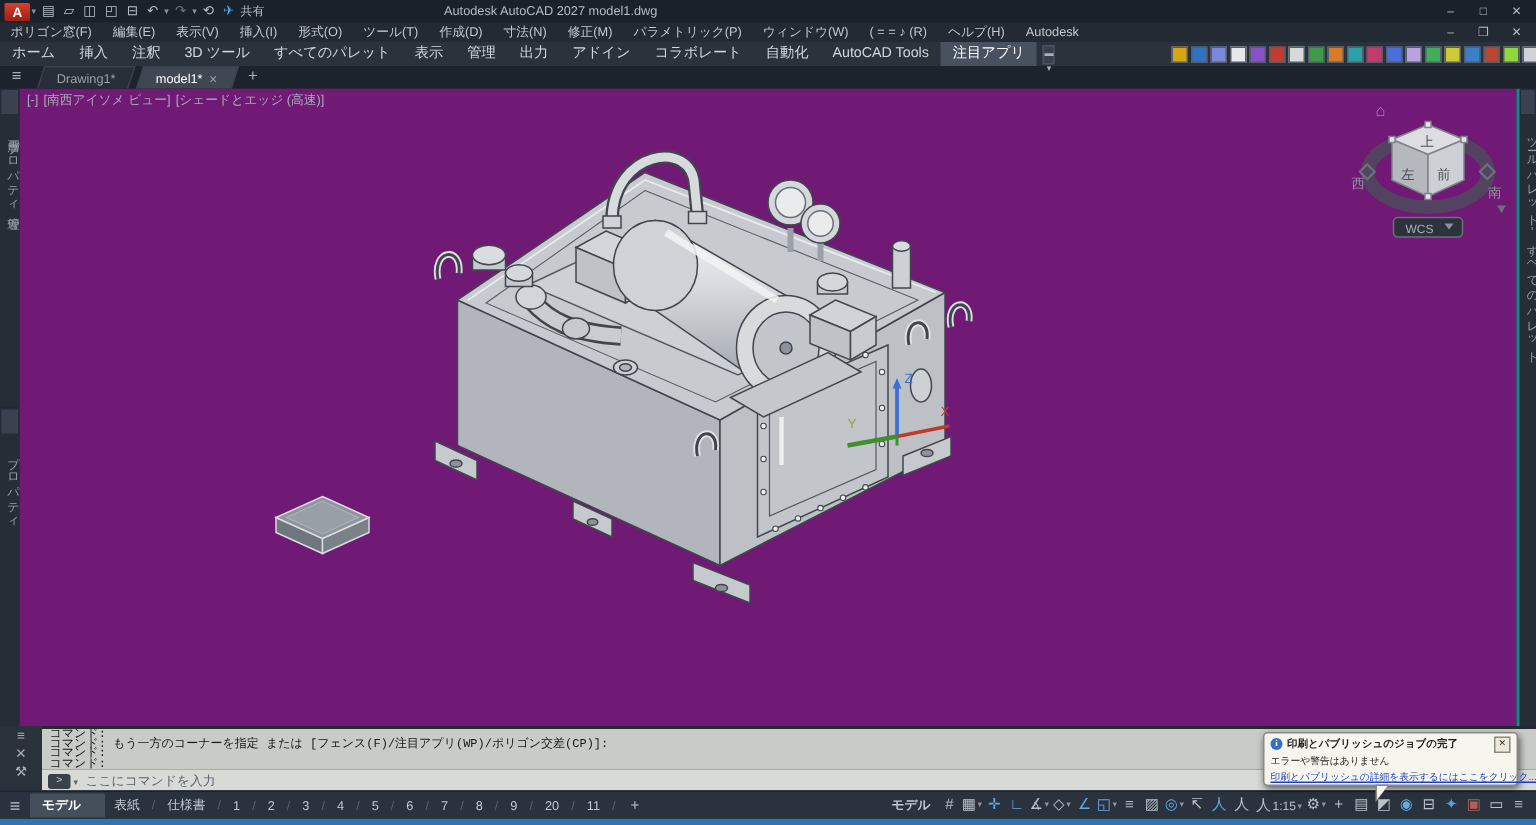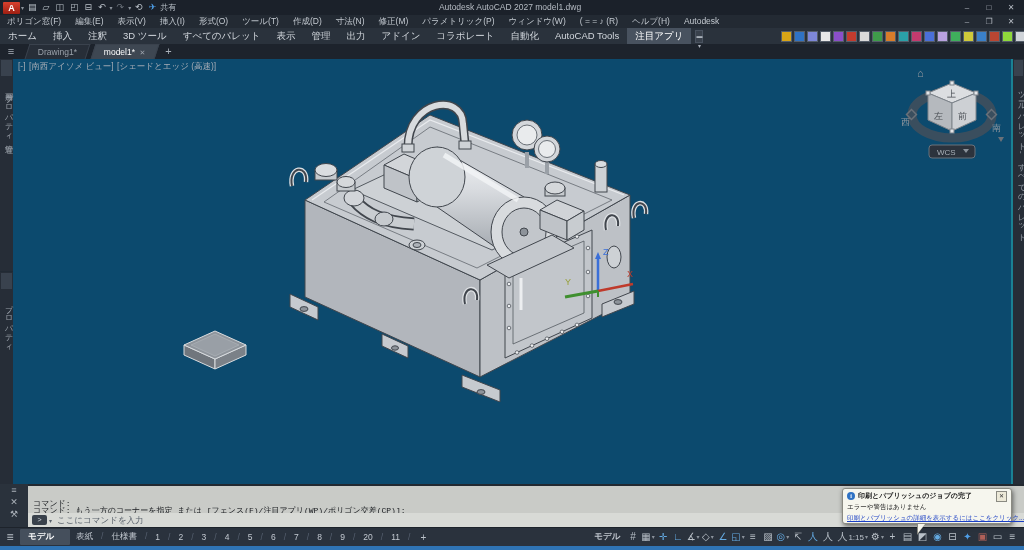--- a/index.html
+++ b/index.html
@@ -5,21 +5,21 @@
   html,body{margin:0;padding:0}
   body{width:1024px;height:550px;position:relative;overflow:hidden;background:#212a34;
        font-family:"Liberation Sans","DejaVu Sans",sans-serif;color:#c6ccd3;-webkit-font-smoothing:antialiased}
   
   .titlebar{position:absolute;top:0;left:0;right:0;height:15px;background:#1b212a;display:flex;align-items:center;z-index:30}
   .logo{width:17px;height:12px;background:linear-gradient(#d8412e,#9e1f12);color:#fff;font-weight:bold;
         font-size:9px;text-align:center;line-height:12px;margin-left:3px;border-radius:1px}
   .qi{font-size:9px;color:#b9c0c8;padding:0 3px;line-height:15px}
   .qcaret{font-size:6px;color:#8b939c;padding:0 1px}
   .share-label{font-size:8px;color:#b9c0c8;margin-left:1px}
-  .win-title{position:absolute;left:296px;right:300px;text-align:center;font-size:8.5px;color:#b6bcc4;line-height:15px}
+  .win-title{position:absolute;left:296px;right:300px;font-size:8.5px;color:#b6bcc4;line-height:15px}
   .wc{width:22px;text-align:center;font-size:8px;color:#b6bcc4;line-height:15px}
   .wc-group{position:absolute;right:2px;top:0;display:flex}
   
   .menubar{position:absolute;top:15px;left:0;right:0;height:13px;background:#232a33;display:flex;align-items:center;z-index:29}
   .mi{font-size:8.5px;color:#c3c9d0;padding:0 7px;line-height:13px;white-space:nowrap}
   .mwc{position:absolute;right:2px;top:0;display:flex}
   .mwc .wc{line-height:13px}
   
   .ribbon{position:absolute;top:28px;left:0;right:0;height:16px;background:#2a323c;display:flex;align-items:center;z-index:28}
   .rt{font-size:9.5px;color:#d2d7dd;padding:0 8px;line-height:16px;white-space:nowrap}
@@ -37,37 +37,37 @@
   
   .filetabs{position:absolute;top:44px;left:0;right:0;height:15px;background:#1d232c;display:flex;align-items:flex-end;z-index:27}
   .fburger{width:22px;text-align:center;font-size:11px;color:#aab1ba;line-height:15px}
   .ft{height:14px;line-height:14px;font-size:8.5px;color:#9aa1aa;background:#272e38;border:1px solid #3a424d;border-bottom:none;
       padding:0 10px;margin-left:5px;transform:skewX(-18deg)}
   .ft>span{display:inline-block;transform:skewX(18deg)}
   .ft.active{background:#3e4752;color:#fff}
   .ft .tclose{font-size:7px;color:#9aa1aa;margin-left:5px}
   .ftadd{font-size:11px;color:#aab1ba;margin-left:8px;line-height:15px}
   
-  .viewport{position:absolute;top:59px;left:13px;right:13px;bottom:66px;background:#0c4a6e;overflow:hidden}
+  .viewport{position:absolute;top:59px;left:13px;right:13px;bottom:66px;background:#701a75;overflow:hidden}
   .vplabel{position:absolute;left:5px;top:2px;font-size:8.5px;color:#a7adb6;z-index:5}
   .vplabel span{margin-right:1px}
   
   .pal{position:absolute;width:13px;background:#262d37;z-index:6}
   .pal .grip{height:16px;background:#39424e;margin:1px}
   .pal .vtext{writing-mode:vertical-rl;font-size:8px;color:#99a0a9;width:13px;text-align:center;letter-spacing:1px}
   .pal-l1{left:0;top:59px;height:212px}
   .pal-l2{left:0;top:272px;height:212px}
   .pal-r{right:0;top:59px;height:425px;border-left:2px solid #1a8193;box-sizing:border-box}
   .pal-l1 .vtext,.pal-l2 .vtext,.pal-r .vtext{display:block;margin:10px auto 0}
   
   .cmdpanel{position:absolute;left:0;right:0;top:484px;height:43px;background:#232930;z-index:10}
   .cmd-gutter{position:absolute;left:0;top:0;width:28px;height:43px;background:#2a323c;color:#aab1b9;font-size:9px;text-align:center}
   .cmd-gutter div{line-height:12px}
   .cmd-history{position:absolute;left:28px;right:0;top:2px;height:27px;background:#c9cbc7;color:#15181c;
-               font-family:"Liberation Mono","DejaVu Sans Mono",monospace;font-size:8px;line-height:6.6px;padding:15px 0 0 5px;box-sizing:border-box;overflow:hidden}
+               font-family:"Liberation Mono","DejaVu Sans Mono",monospace;font-size:8px;line-height:6.6px;padding:1px 0 0 5px;box-sizing:border-box;overflow:hidden}
   .cmd-input{position:absolute;left:28px;right:0;top:29px;height:14px;background:#d8dad6;color:#4a5056;
              font-size:8.5px;line-height:14px;padding-left:4px}
   .cmd-prompt{display:inline-block;background:#39414b;color:#d7dce2;font-size:7px;width:15px;height:10px;line-height:10px;
               text-align:center;border-radius:2px;vertical-align:1px;margin-right:2px}
   .cmd-caret{font-size:6px;color:#5a626c;margin-right:5px}
   .cmd-ph{color:#5a626c}
   
   .statusbar{position:absolute;left:0;right:0;top:527px;height:19px;background:#2a323d;display:flex;align-items:center;z-index:11;border-top:1px solid #1d232b;box-sizing:border-box}
   .sburger{width:20px;text-align:center;font-size:12px;color:#b9c0c8}
   .ltab{font-size:8.5px;color:#c2c8d0;padding:0 4px;white-space:nowrap}

